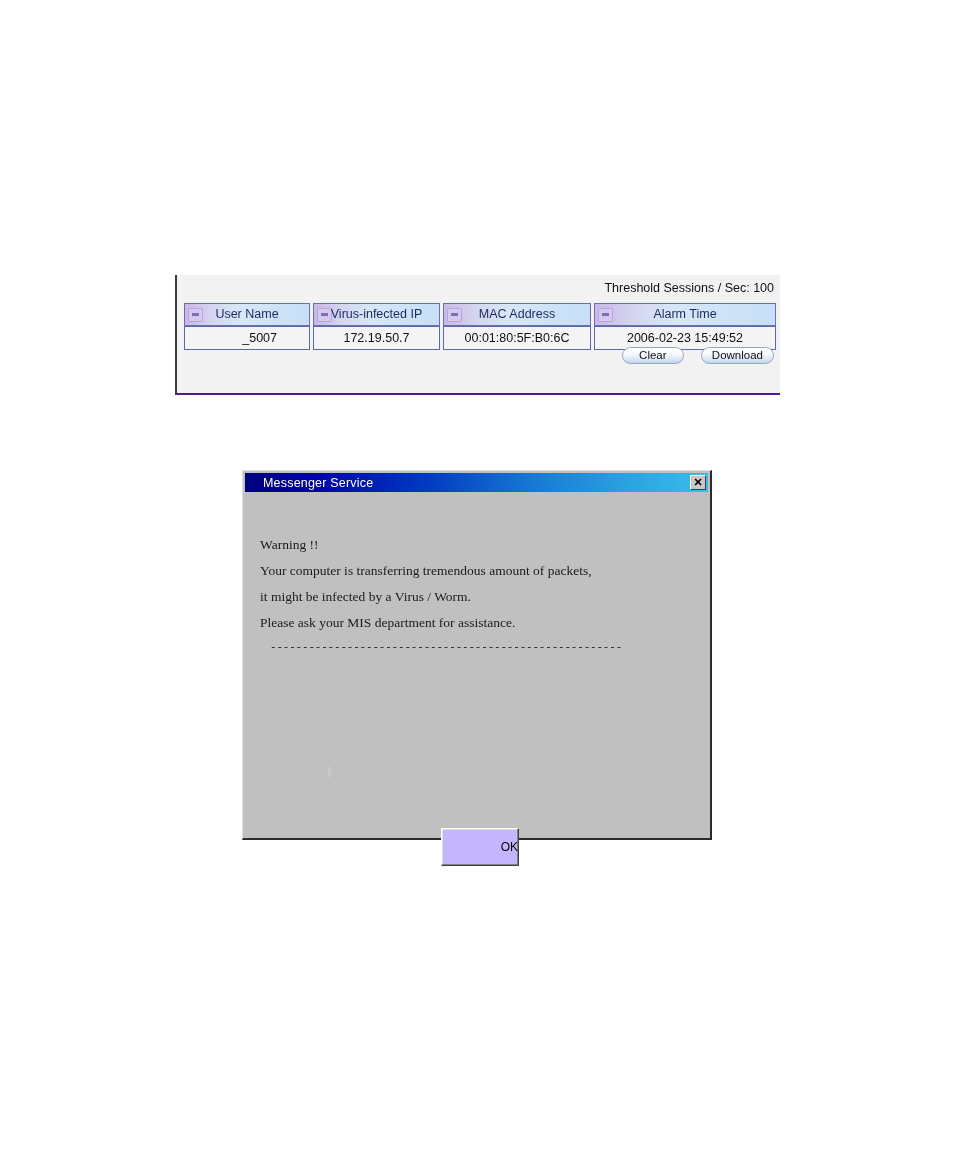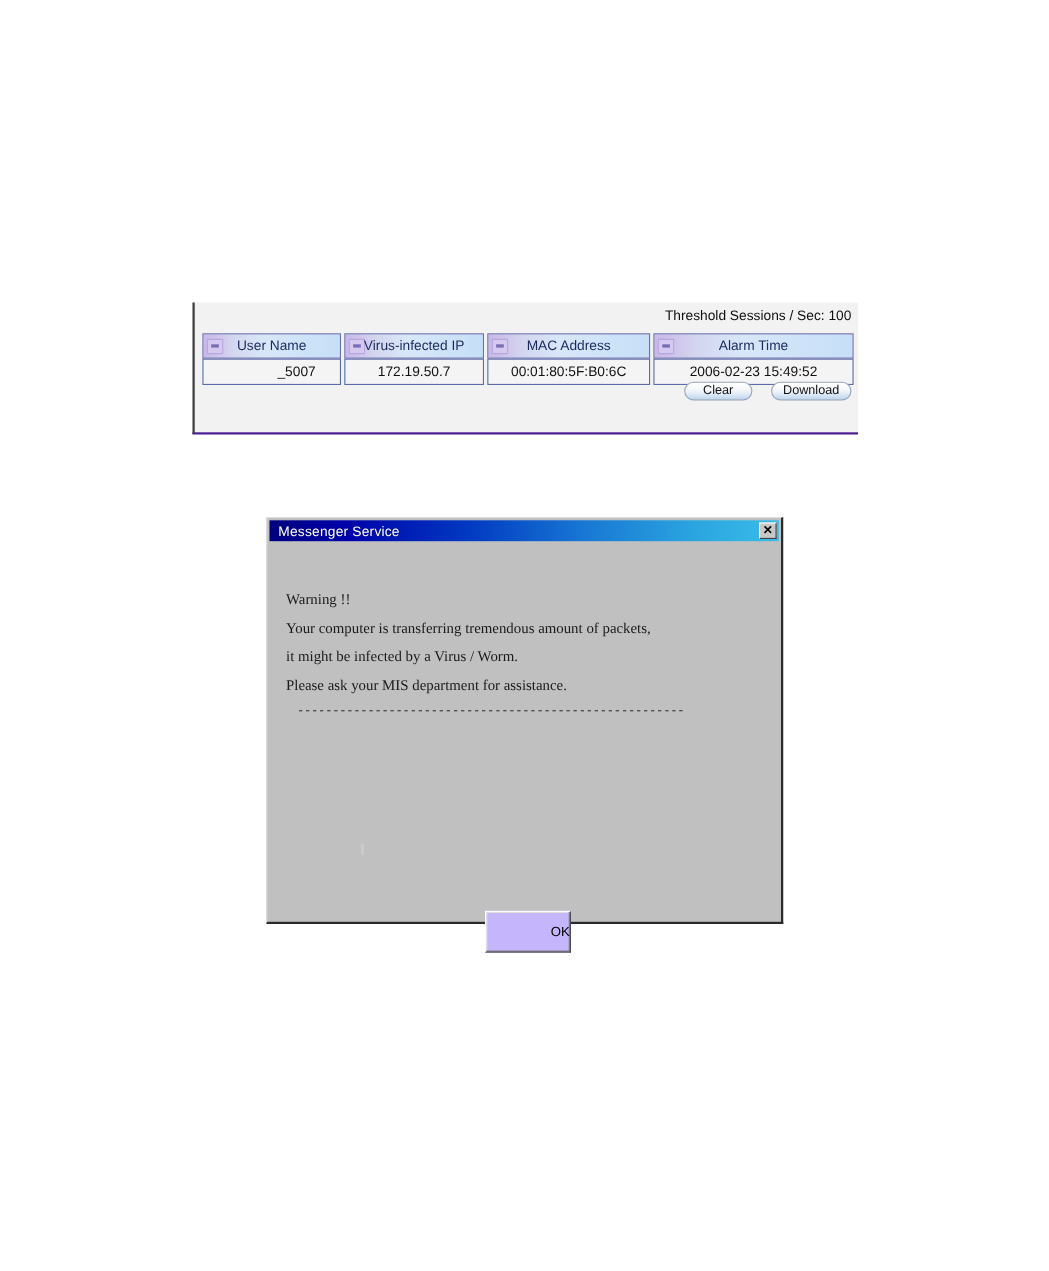--- a/index.html
+++ b/index.html
@@ -97,21 +97,21 @@
     padding: 0 8px;
     border: 1px solid #5c6aa8;
     background: #f4f4f4;
     font-size: 12.5px;
     color: #111111;
     text-align: center;
     font-family: "Liberation Sans", sans-serif;
   }
   #alarm-table td.cell-username {
     text-align: right;
-    padding-right: 22px;
+    padding-right: 32px;
   }
 
   .col-sep {
     width: 3px;
     border: none !important;
     background: transparent !important;
     padding: 0 !important;
   }
 
   #panel-buttons {
@@ -168,21 +168,21 @@
         #0037c0 38%,
         #1878d4 62%,
         #2ba6e0 84%,
         #39bde8 100%);
     display: flex;
     align-items: center;
   }
   #dialog-title {
     color: #ffffff;
     font-size: 12.5px;
-    padding-left: 8px;
+    padding-left: 18px;
     font-family: "Liberation Sans", sans-serif;
     letter-spacing: 0.2px;
     text-shadow: 0 0 1px rgba(0,0,0,0.4);
   }
   #dialog-close-button {
     position: absolute;
     right: 2px;
     top: 2px;
     width: 16px;
     height: 15px;

